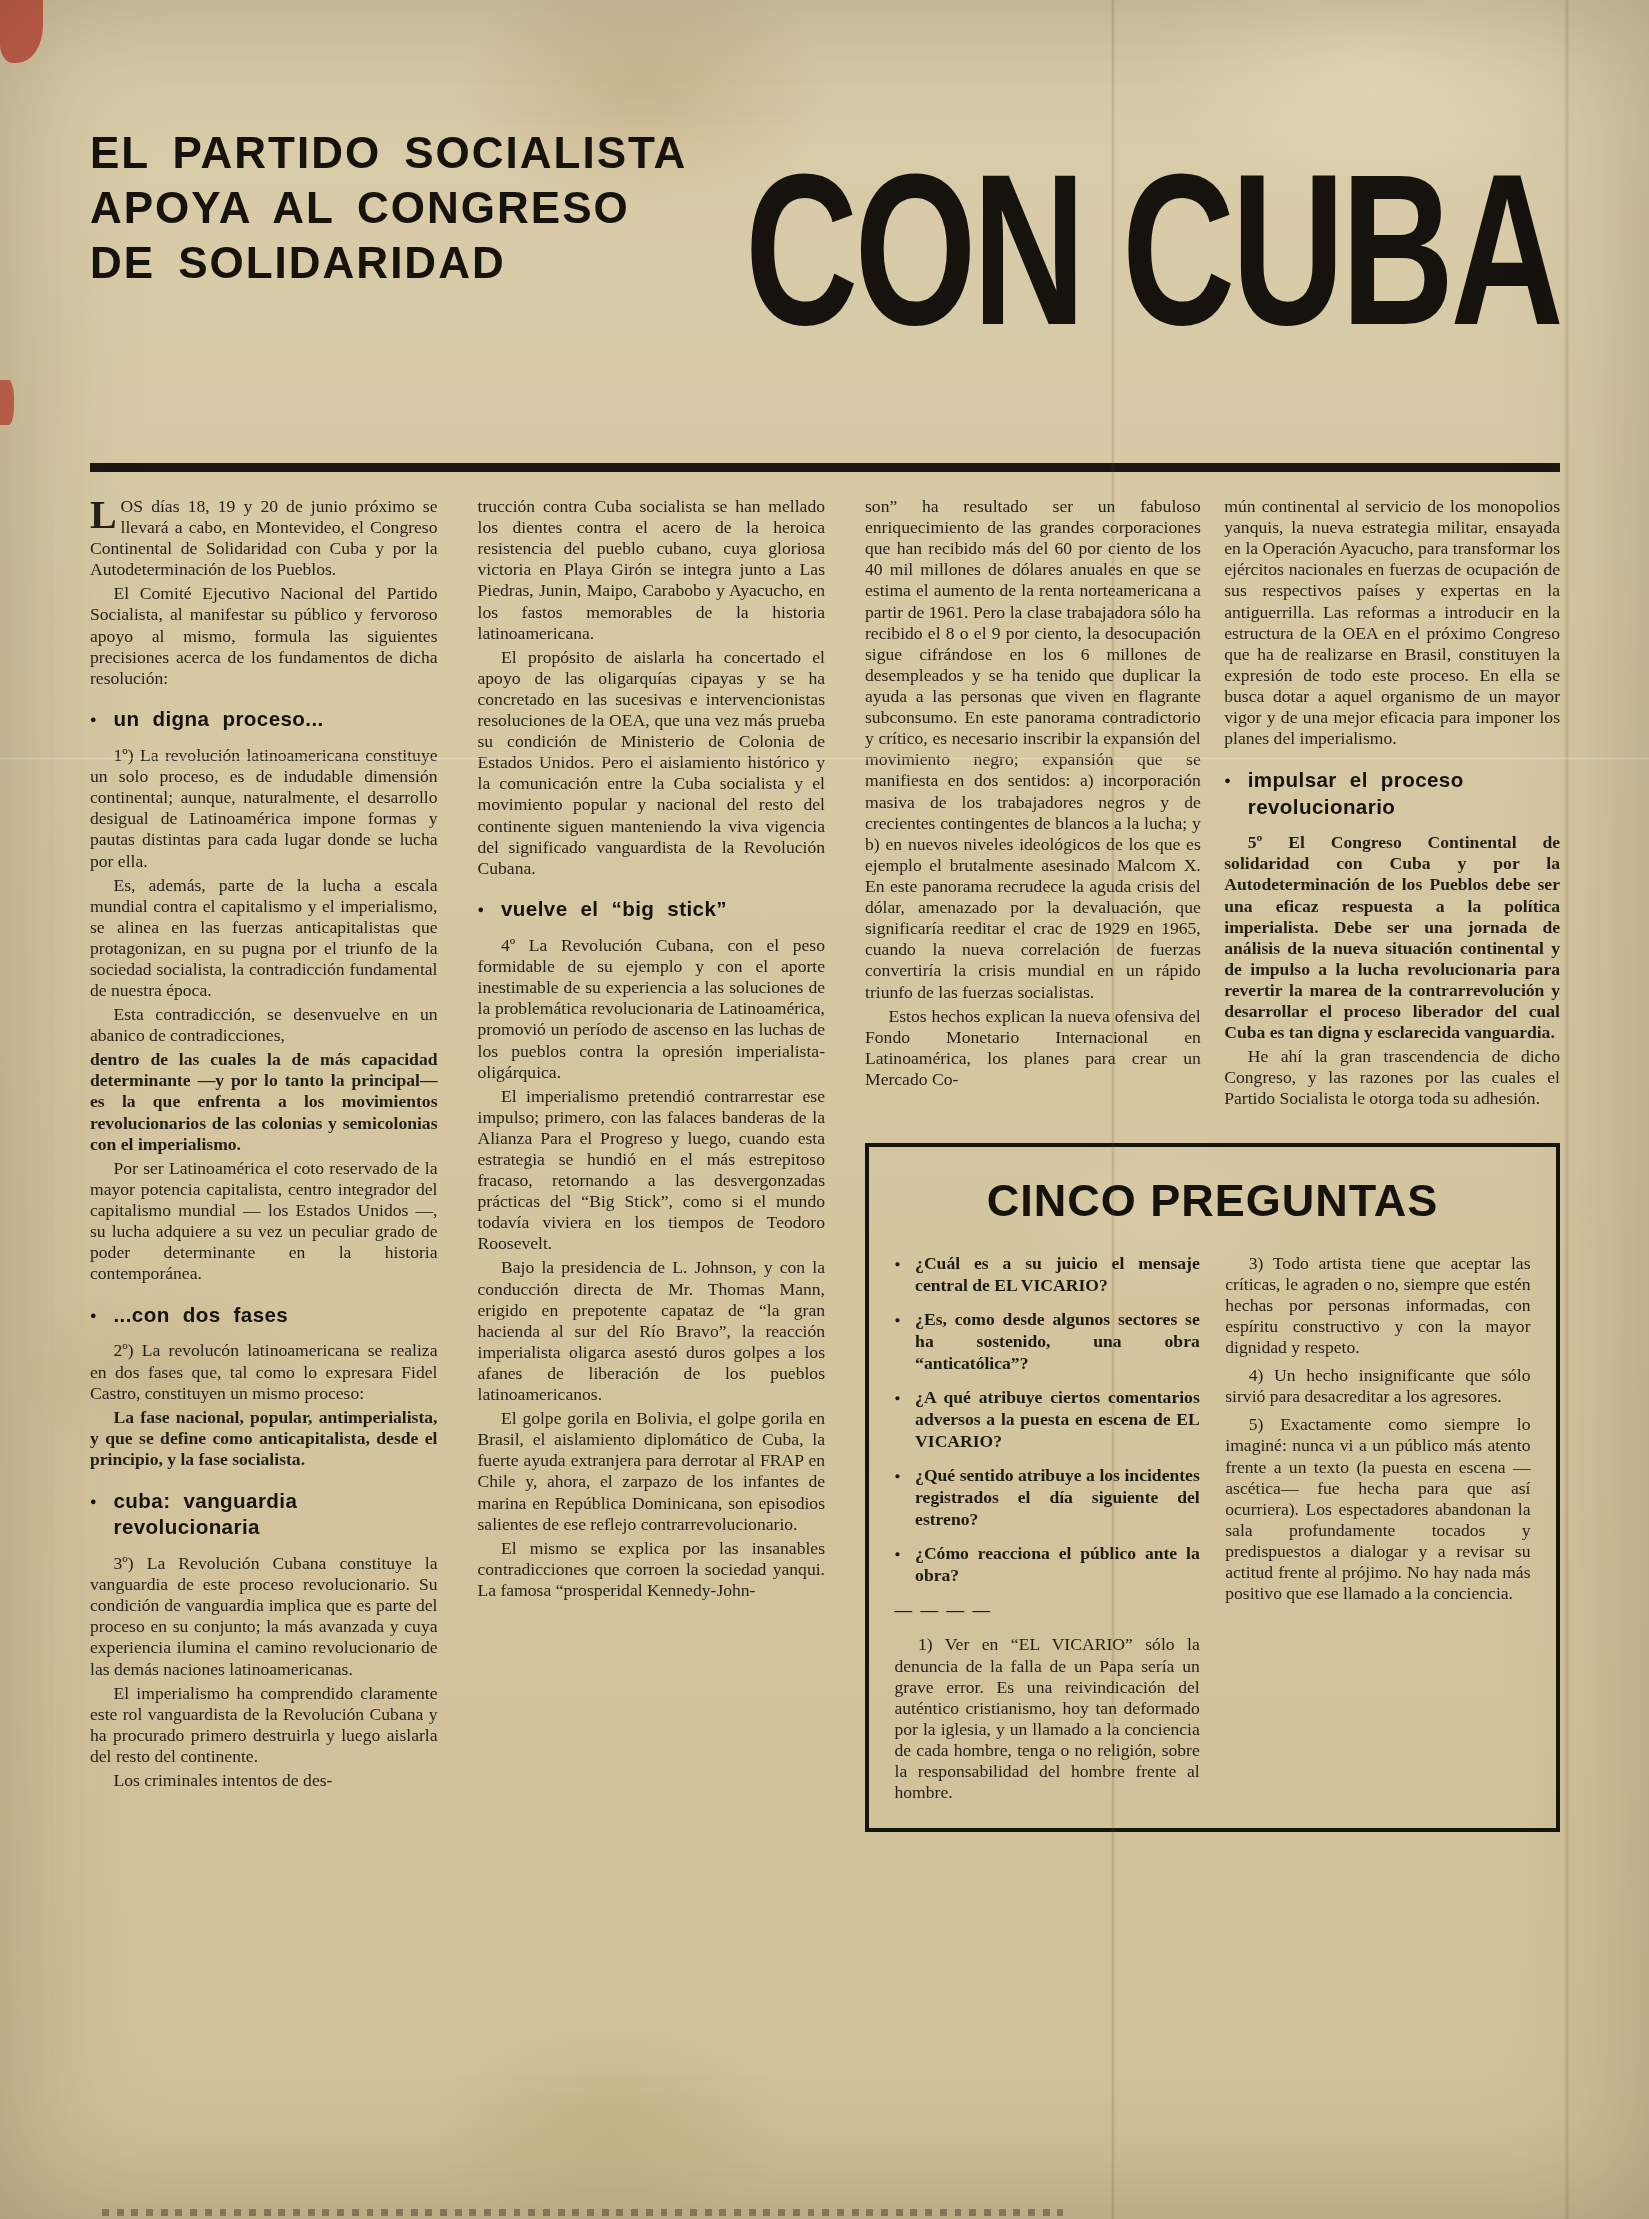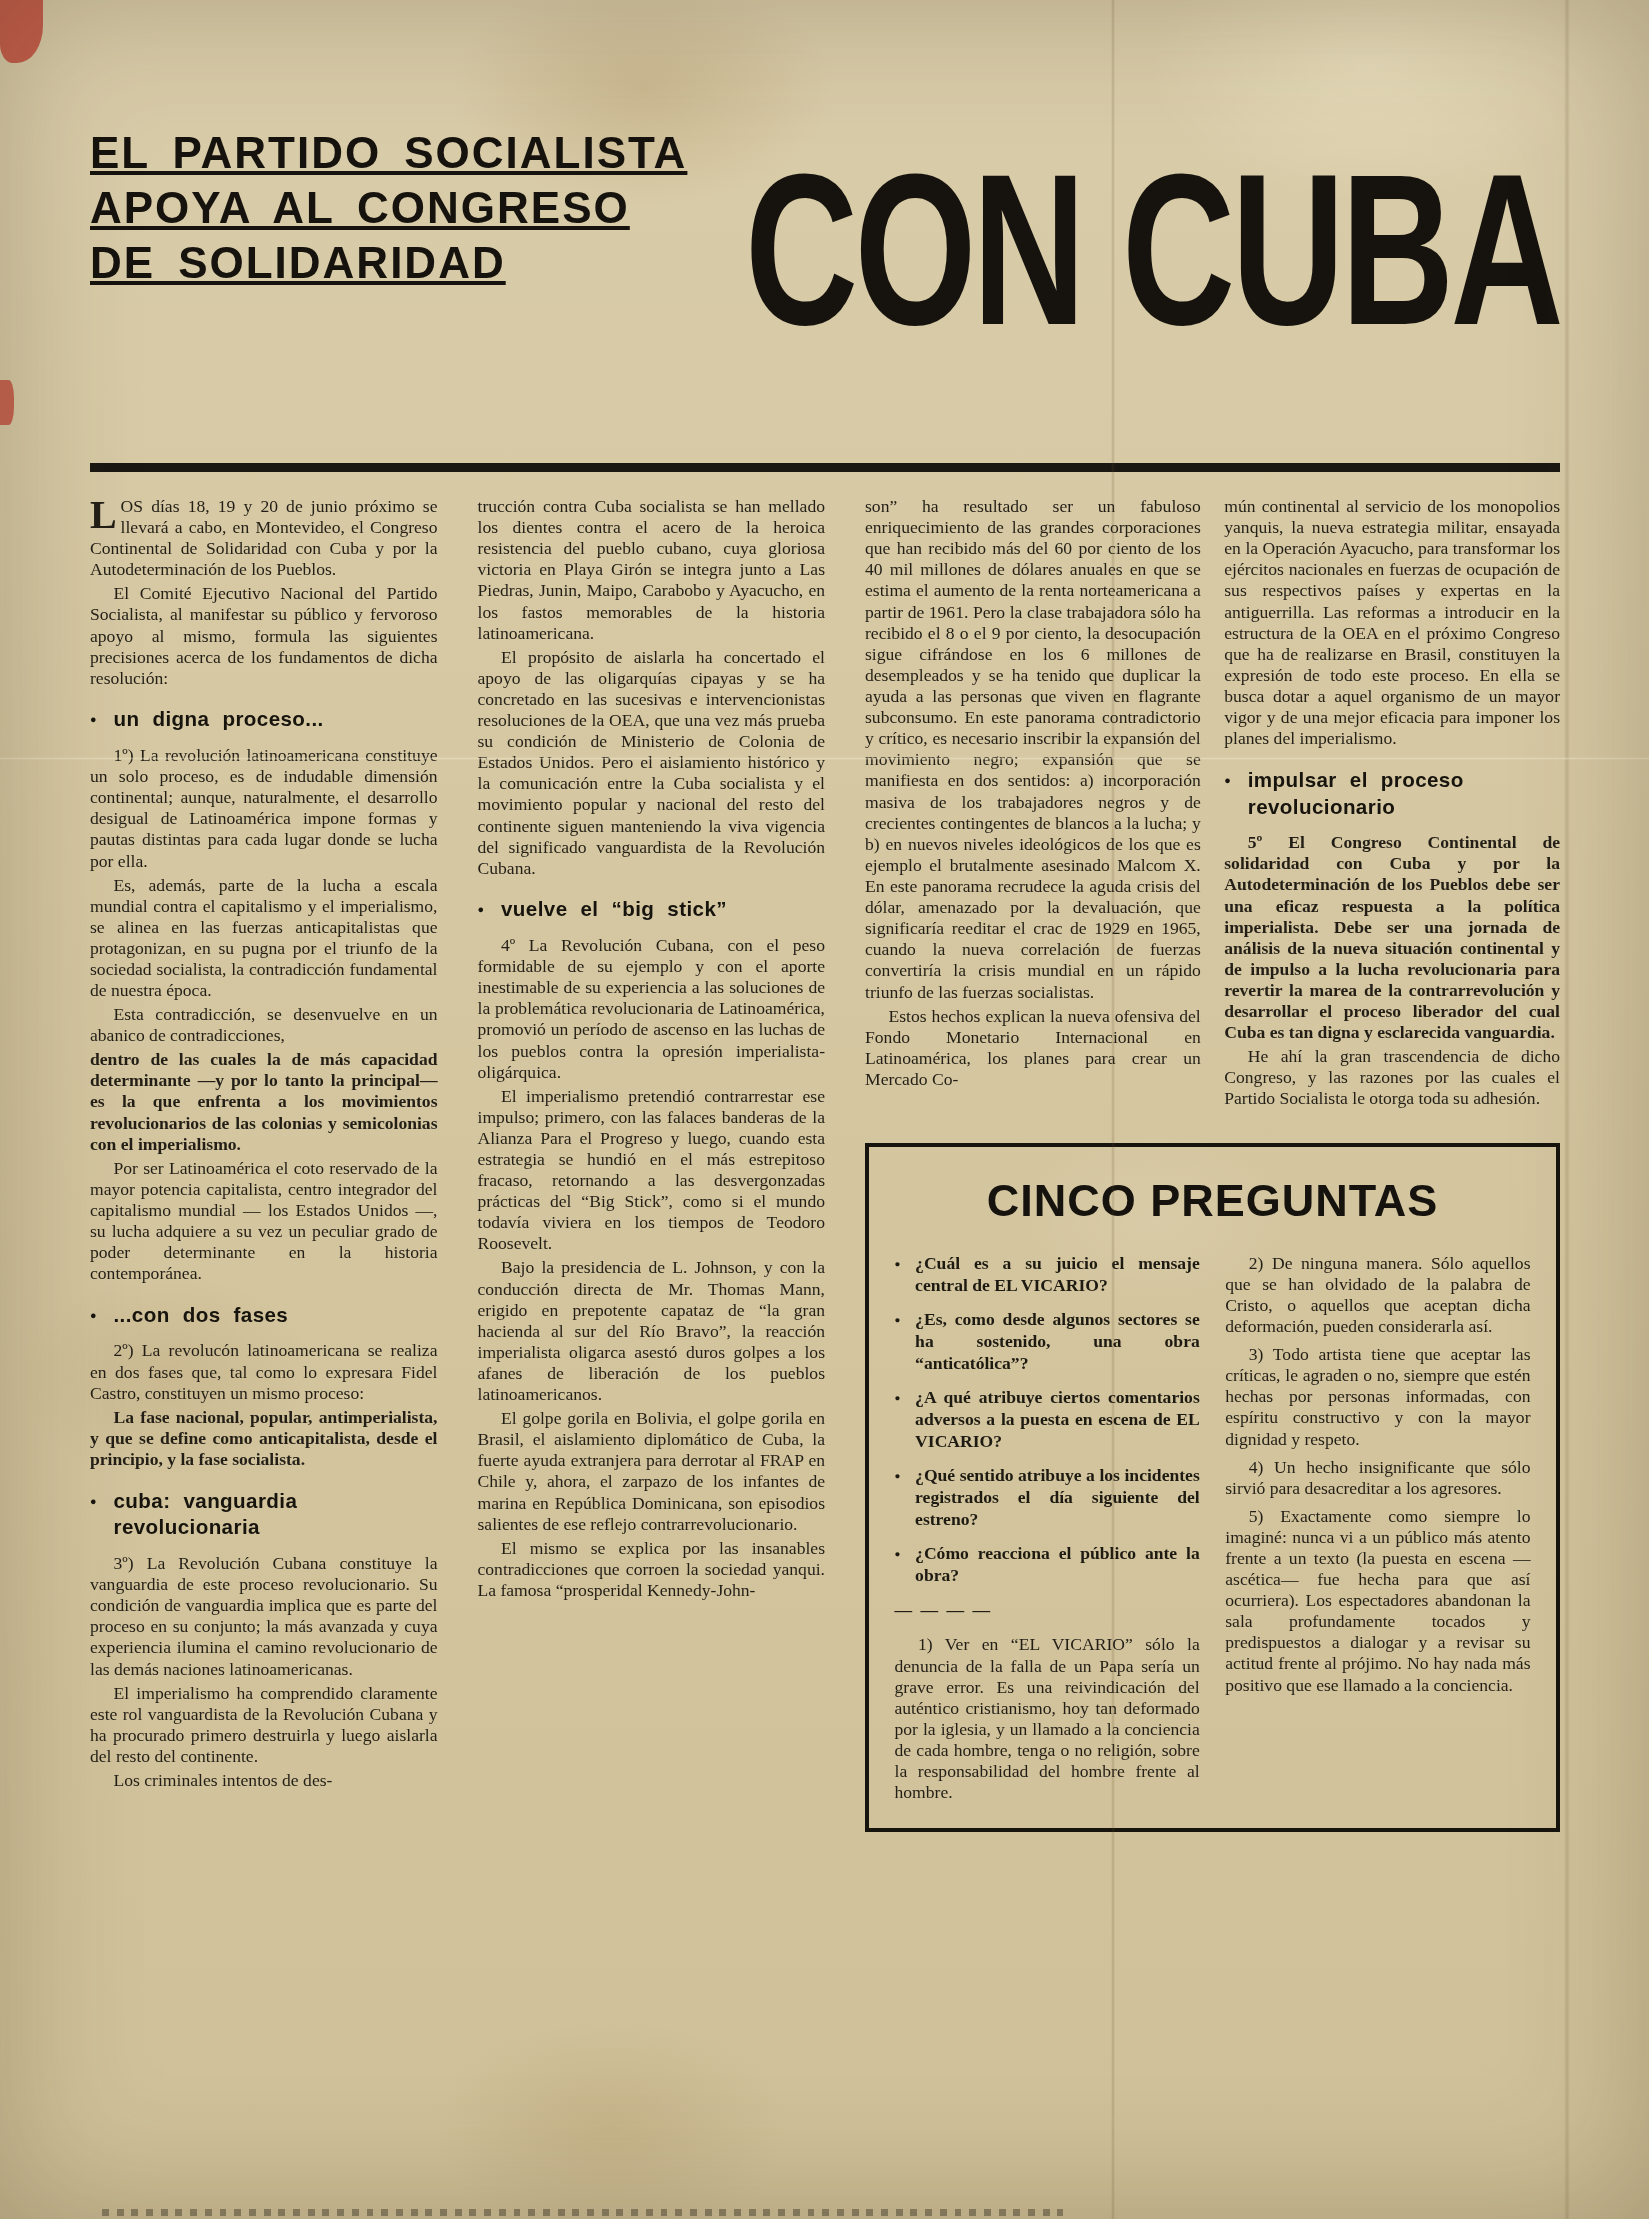--- a/index.html
+++ b/index.html
@@ -34,21 +34,21 @@
   .red-mark-left { position:absolute; left:0; top:380px; width:13.7px; height:45px;
     background:#c24a3c; opacity:0.8; border-radius:0 40% 40% 0; }
   .bottom-smudge { position:absolute; left:102px; bottom:2.9px; width:961px; height:6.9px; opacity:0.45;
     background:repeating-linear-gradient(90deg, #3a3428 0 6.9px, transparent 6.9px 14.7px); }
 
   
   .masthead { position:absolute; left:90px; top:125px; width:647px; }
   .mast-line {
     font-family:"Liberation Sans", sans-serif;
     font-weight:bold; font-size:44px; line-height:55px;
-    letter-spacing:2px; word-spacing:8.8px; color:#16130e;text-decoration:underline;
+    letter-spacing:2px; word-spacing:8.8px; color:#16130e;
   }
   .banner {
     position:absolute; top:143px; right:90px;
     font-family:"Liberation Sans", sans-serif;
     font-weight:bold; font-size:165px; line-height:1;
     letter-spacing:-3.9px; color:#16130e;
     transform:scaleY(1.3) scaleX(0.95); transform-origin:top right;
     white-space:nowrap;
   }
   .rule { position:absolute; left:90px; right:90px; top:463px; height:8.8px; background:#1a1712; }
@@ -200,21 +200,20 @@
                   <span class="q-bullet">●</span>
                   <span class="q-text">¿Cómo reacciona el público ante la obra?</span>
                 </div>
               </div>
             <div class="separator">— — — —</div>
             <div>
                 <p class="para answer">1) Ver en “EL VICARIO” sólo la denuncia de la falla de un Papa sería un grave error. Es una reivindicación del auténtico cristianismo, hoy tan deformado por la iglesia, y un llamado a la conciencia de cada hombre, tenga o no religión, sobre la responsabilidad del hombre frente al hombre.</p>
               </div>
           </div>
           <div class="box-col">
-              <p class="para answer">2) De ninguna manera. Sólo aquellos que se han olvidado de la palabra de Cristo, o aquellos que aceptan dicha deformación, pueden considerarla así.</p>
               <p class="para answer">3) Todo artista tiene que aceptar las críticas, le agraden o no, siempre que estén hechas por personas informadas, con espíritu constructivo y con la mayor dignidad y respeto.</p>
               <p class="para answer">4) Un hecho insignificante que sólo sirvió para desacreditar a los agresores.</p>
               <p class="para answer">5) Exactamente como siempre lo imaginé: nunca vi a un público más atento frente a un texto (la puesta en escena —ascética— fue hecha para que así ocurriera). Los espectadores abandonan la sala profundamente tocados y predispuestos a dialogar y a revisar su actitud frente al prójimo. No hay nada más positivo que ese llamado a la conciencia.</p>
             </div>
         </div>
       </div>
     </div>
   </div>
 
   <div class="crease-v"></div>

